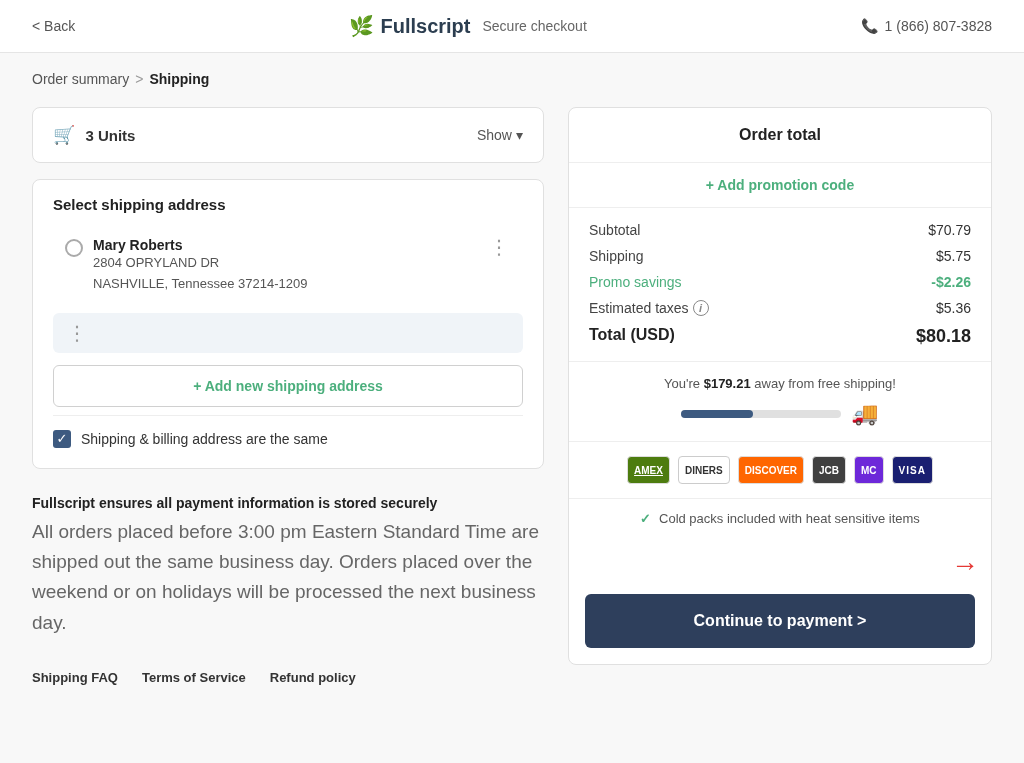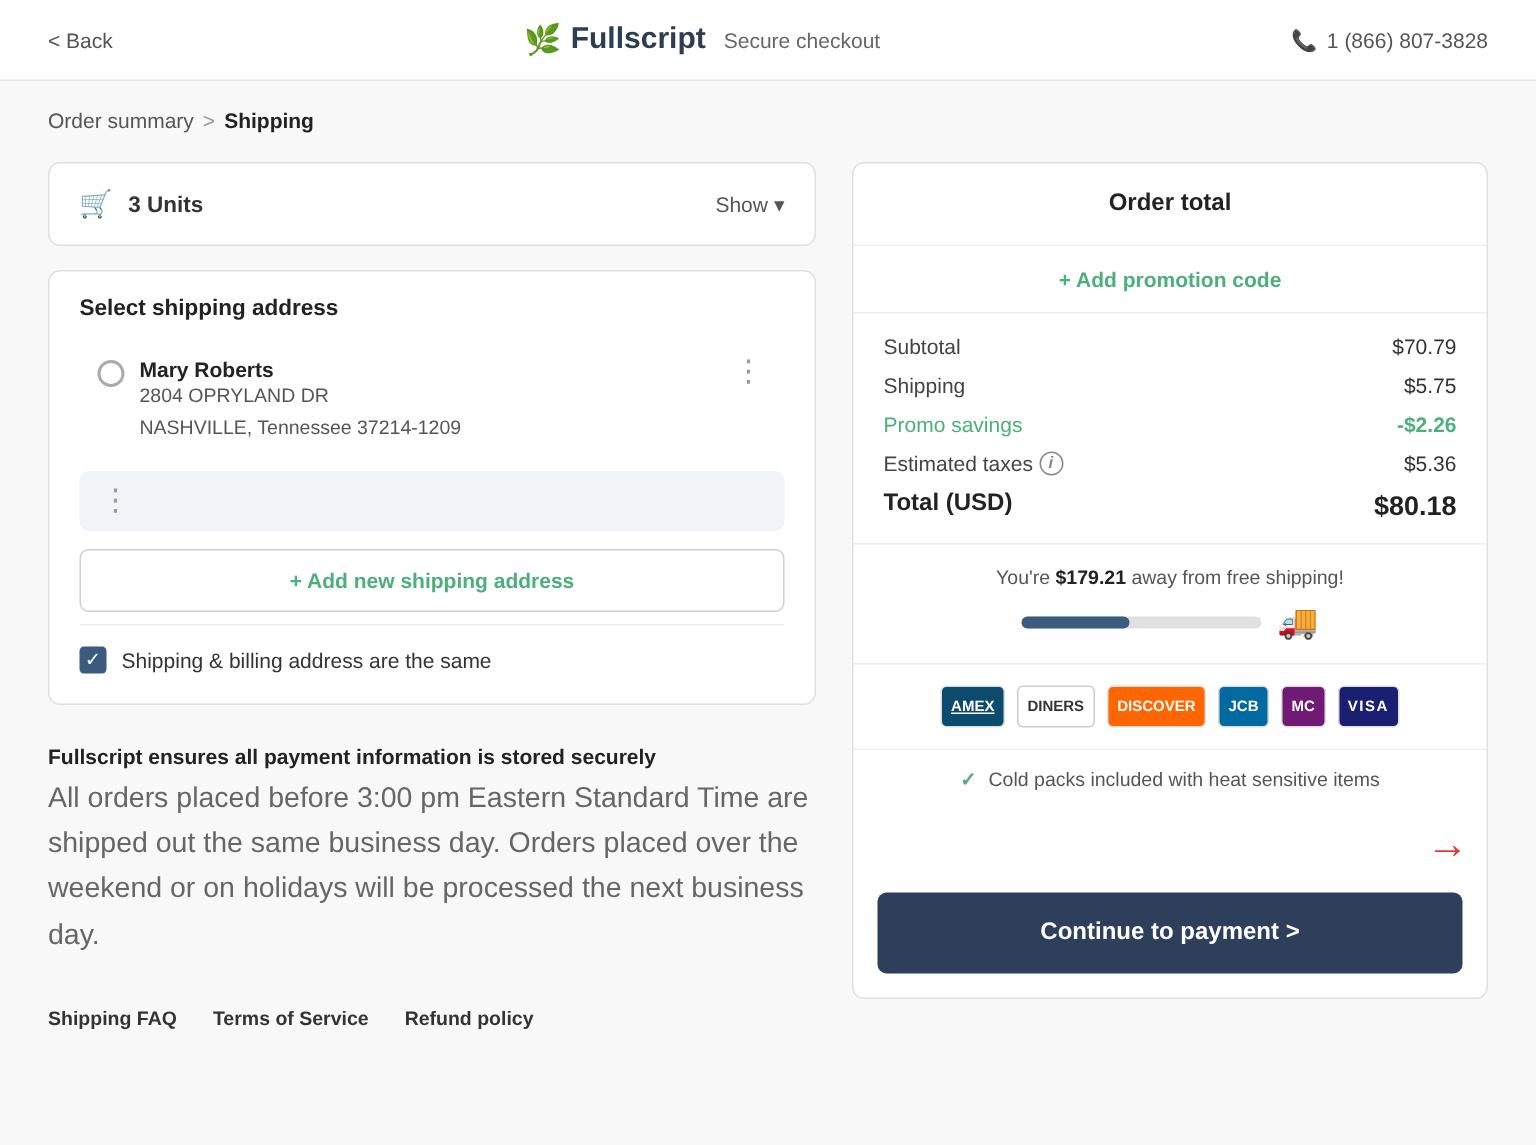--- a/index.html
+++ b/index.html
@@ -148,25 +148,25 @@
     .shipping-bar-container { display: flex; align-items: center; gap: 10px; justify-content: center; }
     .shipping-bar-track { flex: 1; height: 8px; background: #e0e0e0; border-radius: 4px; overflow: visible; position: relative; max-width: 160px; }
     .shipping-bar-fill { height: 100%; width: 45%; background: #3d5a80; border-radius: 4px; }
     .truck-icon { font-size: 22px; }
 
     .payment-icons { padding: 14px 20px; display: flex; align-items: center; justify-content: center; gap: 8px; border-bottom: 1px solid #eee; flex-wrap: wrap; }
     .payment-badge {
       height: 28px; border-radius: 4px; display: flex; align-items: center; justify-content: center;
       font-size: 10px; font-weight: 700; padding: 0 6px; border: 1px solid #ddd;
     }
-    .badge-amex { background: #0c4a6e; color: #fff; text-decoration: underline; }
+    .badge-amex { background: #4d7c0f; color: #fff; text-decoration: underline; }
     .badge-diners { background: #fff; color: #333; border: 1px solid #ccc; }
     .badge-discover { background: #ff6600; color: #fff; }
-    .badge-jcb { background: #0369a1; color: #fff; text-align: right; }
-    .badge-mc { background: #701a75; color: #fff; }
+    .badge-jcb { background: #404040; color: #fff; text-align: right; }
+    .badge-mc { background: #6d28d9; color: #fff; }
     .badge-visa { background: #1a1f71; color: #fff; letter-spacing: 1px; }
 
     .cold-packs-row {
       padding: 12px 20px;
       display: flex;
       align-items: center;
       justify-content: center;
       gap: 8px;
       font-size: 13px;
       color: #555;

